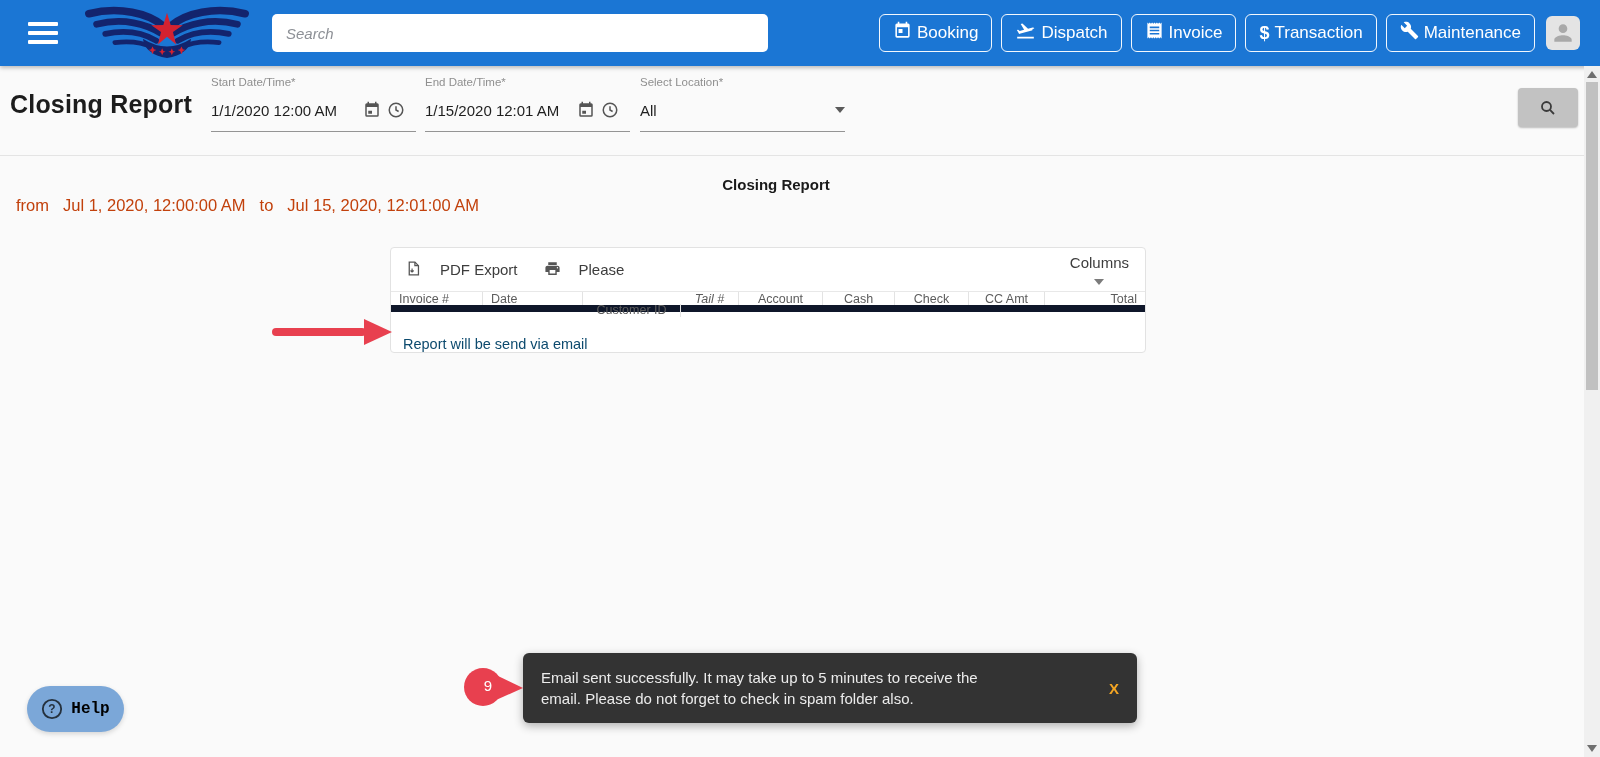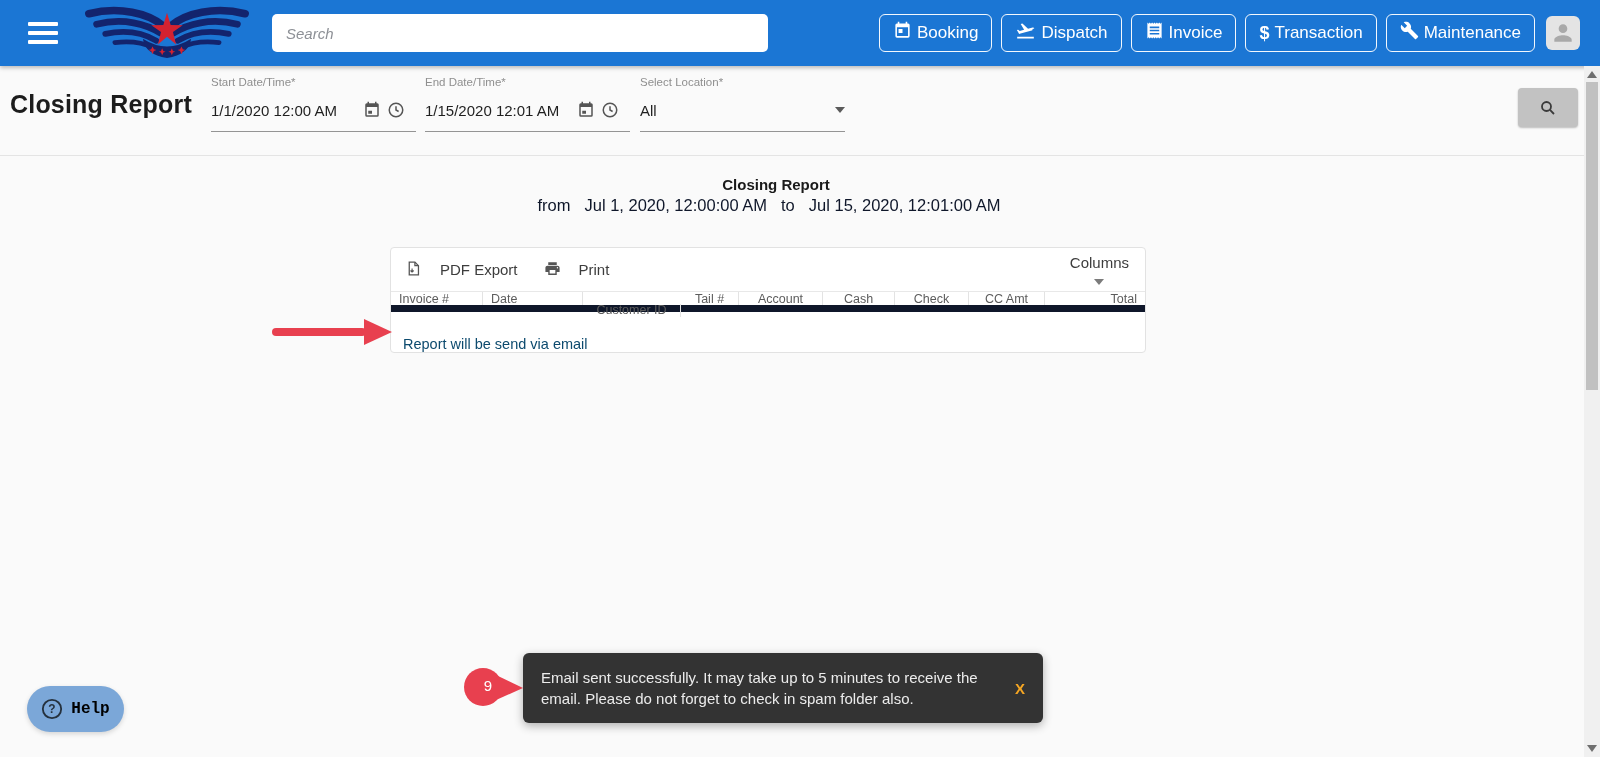--- a/index.html
+++ b/index.html
@@ -34,44 +34,44 @@
   .f-end   { left:425px; width:205px; }
   .f-loc   { left:640px; width:205px; }
   .ficon { margin-left:6px; cursor:pointer; display:flex; }
   .caret { width:0; height:0; border-left:5px solid transparent; border-right:5px solid transparent; border-top:6px solid #5a5a5a; margin-left:auto; cursor:pointer; }
   .filter-search-btn { position:absolute; right:22px; top:22px; width:60px; height:39px; background:#c2c2c2; border:none; border-radius:4px;
                        display:flex; align-items:center; justify-content:center; cursor:pointer; box-shadow:0 1px 2px rgba(0,0,0,.25); }
 
   
   .content { position:absolute; top:157px; left:0; width:1584px; height:600px; background:#fafafa; }
   .report-heading { position:absolute; top:19px; left:0; width:1552px; text-align:center; font-size:15px; font-weight:bold; color:#1a1a1a; }
-  .report-range { position:absolute; top:39px; left:0; width:1552px; text-align:center; font-size:16.5px; color:#0f172a; }
+  .report-range { position:absolute; top:39px; left:16px; width:1552px; text-align:left; font-size:16.5px; color:#c2410c; }
   .report-range .lab { margin:0 14px; }
 
   .card { position:absolute; left:390px; top:90px; width:756px; background:#fff; border:1px solid #e2e2e2; border-radius:4px; }
   .card-toolbar { height:43px; display:flex; align-items:center; padding:0 16px 0 14px; }
   .tool-btn { display:flex; align-items:center; gap:18px; background:none; border:none; font-size:15px; color:#3d3d3d;
               font-family:"Liberation Sans",sans-serif; cursor:pointer; padding:0; }
   .tool-btn + .tool-btn { margin-left:26px; }
   .columns-btn { margin-left:auto; display:flex; align-items:center; gap:8px; background:none; border:none; font-size:15px;
                  color:#3d3d3d; font-family:"Liberation Sans",sans-serif; cursor:pointer;flex-direction:column; }
   .columns-btn .caret { border-top-color:#7b7b7b; margin-left:0; }
   .thead { display:flex; border-top:1px solid #e8e8e8; border-bottom:7px solid #0f172a; height:21px; align-items:center; }
   .th { font-size:12.5px; color:#5c5c5c; padding:0 8px; border-right:1px solid #e3e3e3; height:100%; display:flex; align-items:center; }
   .th:last-child { border-right:none; }
-  .th.c0{width:92px;} .th.c1{width:100px;} .th.c2{width:98px; justify-content:center;margin-top:23px;} .th.c3{width:58px; justify-content:center;}
+  .th.c0{width:92px;} .th.c1{width:100px;} .th.c2{width:98px; justify-content:center;margin-top:23px;} .th.c3{width:58px; justify-content:center;font-style:italic;}
   .th.c4{width:84px; justify-content:center;} .th.c5{width:72px; justify-content:center;} .th.c6{width:74px; justify-content:center;}
   .th.c7{width:76px; justify-content:center;} .th.c8{flex:1; justify-content:flex-end;}
   .tbody-row { height:40px; display:flex; align-items:flex-end; padding-left:12px; font-size:14.5px; color:#0c4a6e; }
 
   .annot-arrow { position:absolute; left:272px; top:162px; }
   .annot-balloon { position:absolute; left:462px; top:509px; }
   .balloon-num { position:absolute; left:476px; top:520px; width:24px; text-align:center; color:#fff; font-size:15px; }
 
-  .toast { position:absolute; left:523px; top:496px; width:520px; height:70px; background:#333333; border-radius:6px;
+  .toast { position:absolute; left:523px; top:496px; width:614px; height:70px; background:#333333; border-radius:6px;
            display:flex; align-items:center; padding:0 18px; box-shadow:0 3px 10px rgba(0,0,0,.3); }
   .toast-msg { width:448px; font-size:15px; line-height:1.42; color:#ececec; }
   .toast-close { margin-left:auto; background:none; border:none; color:#f5a623; font-size:15px; font-weight:bold;
                  font-family:"Liberation Sans",sans-serif; cursor:pointer; }
 
   .help-btn { position:absolute; left:27px; top:529px; width:97px; height:46px; border:none; border-radius:24px; background:#7ba7d8;
               display:flex; align-items:center; justify-content:center; gap:8px; cursor:pointer; box-shadow:0 2px 5px rgba(0,0,0,.15); }
   .help-label { font-size:16px; font-weight:bold; color:#000000; font-family:Liberation Mono, monospace; }
 
   
@@ -242,21 +242,21 @@
               </svg>
           </span>
           <span>PDF Export</span>
         </button>
         <button class="tool-btn">
           <span>
             <svg width="17" height="17" viewBox="0 0 24 24" fill="#555">
                 <path d="M19 8H5c-1.66 0-3 1.34-3 3v6h4v4h12v-4h4v-6c0-1.66-1.34-3-3-3zm-3 11H8v-5h8v5zm3-7c-.55 0-1-.45-1-1s.45-1 1-1 1 .45 1 1-.45 1-1 1zm-1-9H6v4h12V3z"></path>
               </svg>
           </span>
-          <span>Print</span>
+          <span>Please</span>
         </button>
         <button class="columns-btn">
           <span>Columns</span>
           <span class="caret"></span>
         </button>
       </div>
       <div class="thead">
         <div class="th c0">Invoice #</div>
         <div class="th c1">Date</div>
         <div class="th c2">Customer ID</div>

